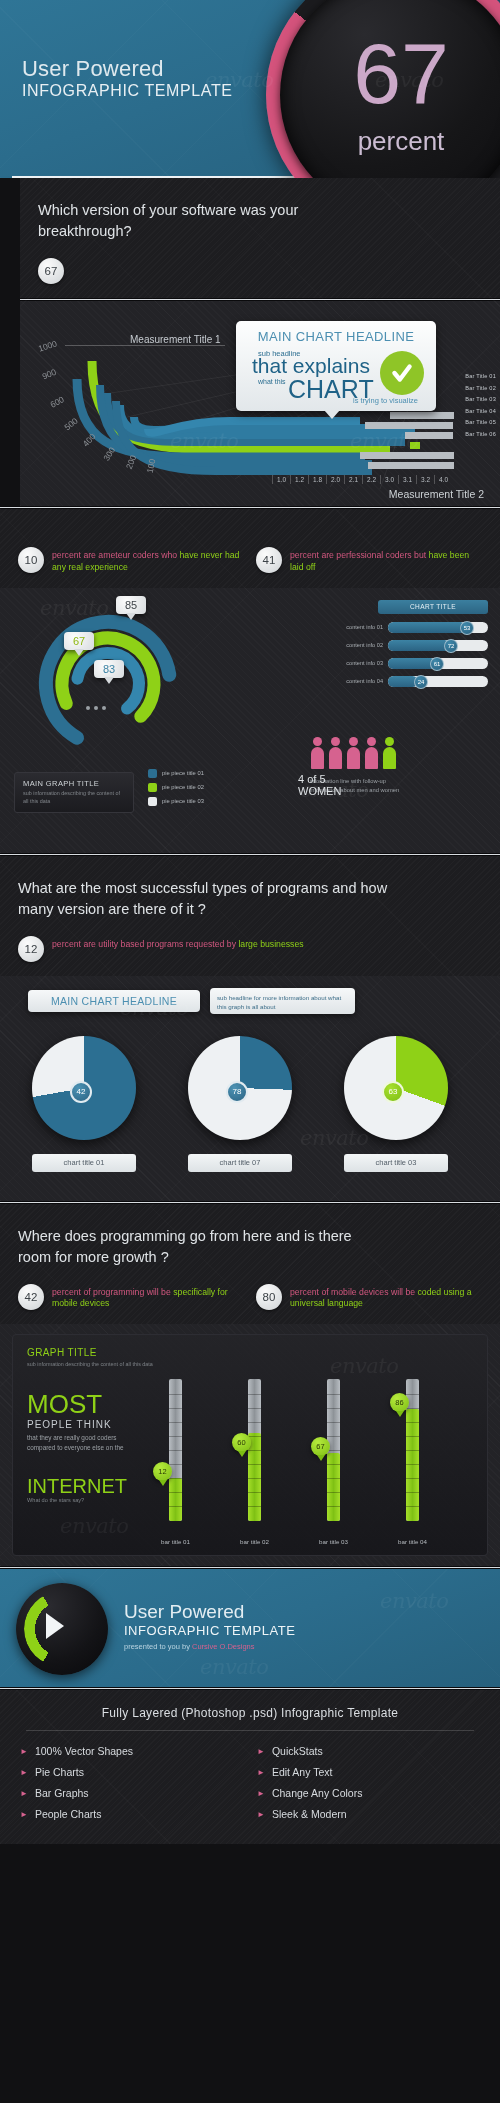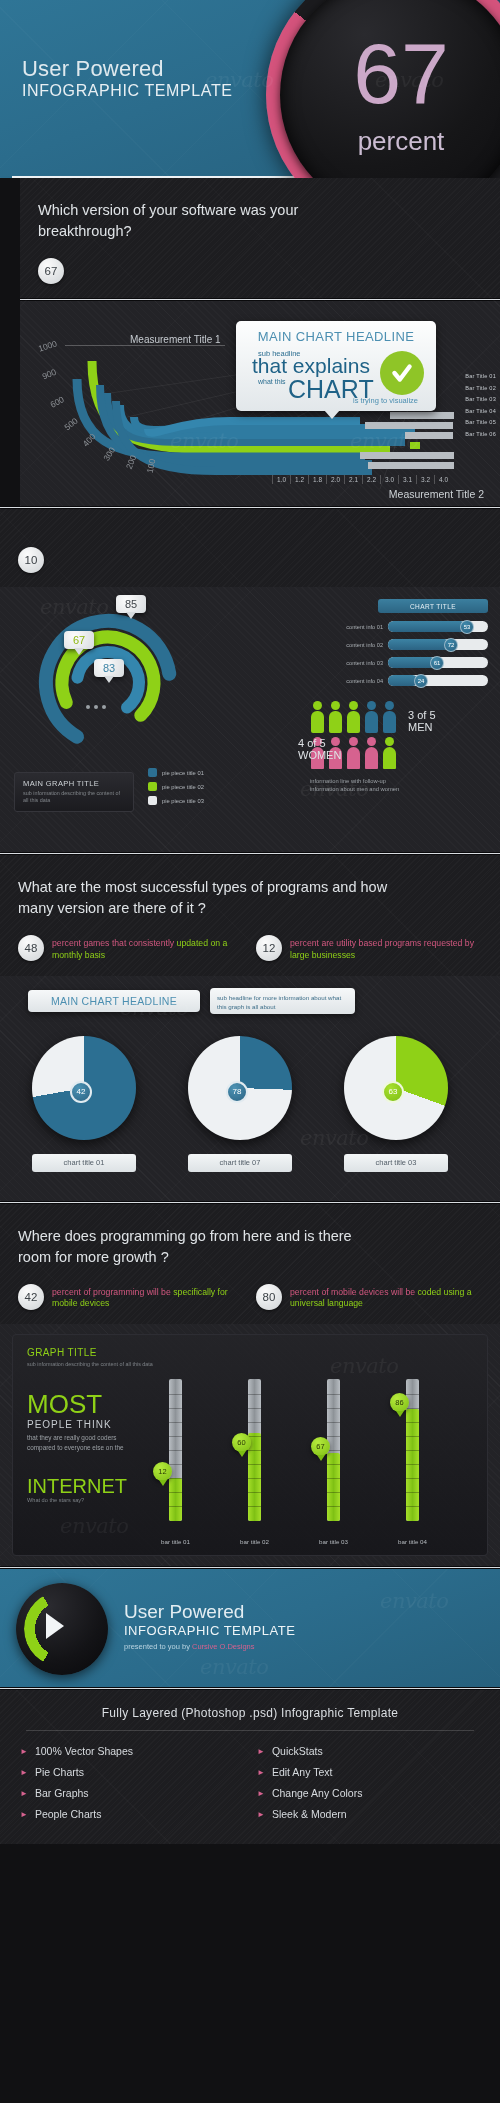--- a/index.html
+++ b/index.html
@@ -454,20 +454,25 @@
   </div>
 
   <div class="sep"></div>
 
   <div class="tex-diag" style="position:relative;">
     <div class="wmx"></div>
     <div class="qblock">
       <div class="stats">
         <div class="stat">
           <div class="bubble">10</div>
+          <div class="stat-txt"><span>percent are ameteur coders who </span><span class="hi">have never had any real experience</span></div>
+        </div>
+        <div class="stat">
+          <div class="bubble">41</div>
+          <div class="stat-txt"><span>percent are perfessional coders but </span><span class="hi">have been laid off</span></div>
         </div>
       </div>
     </div>
 
     <div class="tex-diag2" style="position:relative; height:265px; overflow:hidden;">
       <div class="wmx"></div>
 
       <div class="gauge">
         <svg width="160" height="160">
           <g fill="none" stroke-linecap="round">
@@ -510,46 +515,20 @@
       </div>
       <div class="hb-row" style="top:88px;">
         <div class="hb-lbl">content info 04</div>
         <div class="hb-track" style="width:100px;">
           <div class="hb-fill" style="width:30%;"></div>
           <div class="hb-val" style="left:26px;">24</div>
         </div>
       </div>
 
       <div class="people">
-        <div class="prow" style="margin-bottom:4px;">
-          <div class="person">
-              <div class="head" style="background:#8fd117;"></div>
-              <div class="body" style="background:#8fd117;"></div>
-            </div>
-          <div class="person">
-              <div class="head" style="background:#8fd117;"></div>
-              <div class="body" style="background:#8fd117;"></div>
-            </div>
-          <div class="person">
-              <div class="head" style="background:#8fd117;"></div>
-              <div class="body" style="background:#8fd117;"></div>
-            </div>
-          <div class="person">
-              <div class="head" style="background:#2c6f92;"></div>
-              <div class="body" style="background:#2c6f92;"></div>
-            </div>
-          <div class="person">
-              <div class="head" style="background:#2c6f92;"></div>
-              <div class="body" style="background:#2c6f92;"></div>
-            </div>
-          <div style="margin-left:8px;">
-            <div class="p-lbl">3 of 5</div>
-            <div class="p-lbl">MEN</div>
-          </div>
-        </div>
         <div class="prow">
           <div class="person">
               <div class="head" style="background:#d6628f;"></div>
               <div class="body" style="background:#d6628f; border-radius:7px 7px 1px 1px;"></div>
             </div>
           <div class="person">
               <div class="head" style="background:#d6628f;"></div>
               <div class="body" style="background:#d6628f; border-radius:7px 7px 1px 1px;"></div>
             </div>
           <div class="person">
@@ -600,24 +579,20 @@
   </div>
 
   <div class="sep"></div>
 
   <div class="tex-diag" style="position:relative;">
     <div class="wmx"></div>
     <div class="qblock">
       <div class="qtext" style="max-width:370px;">What are the most successful types of programs and how many version are there of it ?</div>
       <div class="stats">
         <div class="stat">
-          <div class="bubble">48</div>
-          <div class="stat-txt"><span>percent games that consistently </span><span class="hi">updated on a monthly basis</span></div>
-        </div>
-        <div class="stat">
           <div class="bubble">12</div>
           <div class="stat-txt"><span>percent are utility based programs requested by </span><span class="hi">large businesses</span></div>
         </div>
       </div>
     </div>
 
     <div class="tex-diag2" style="position:relative; height:225px; overflow:hidden;">
       <div class="wmx"></div>
       <div class="pie-head">MAIN CHART HEADLINE</div>
       <div class="pie-sub">sub headline for more information about what this graph is all about</div>

